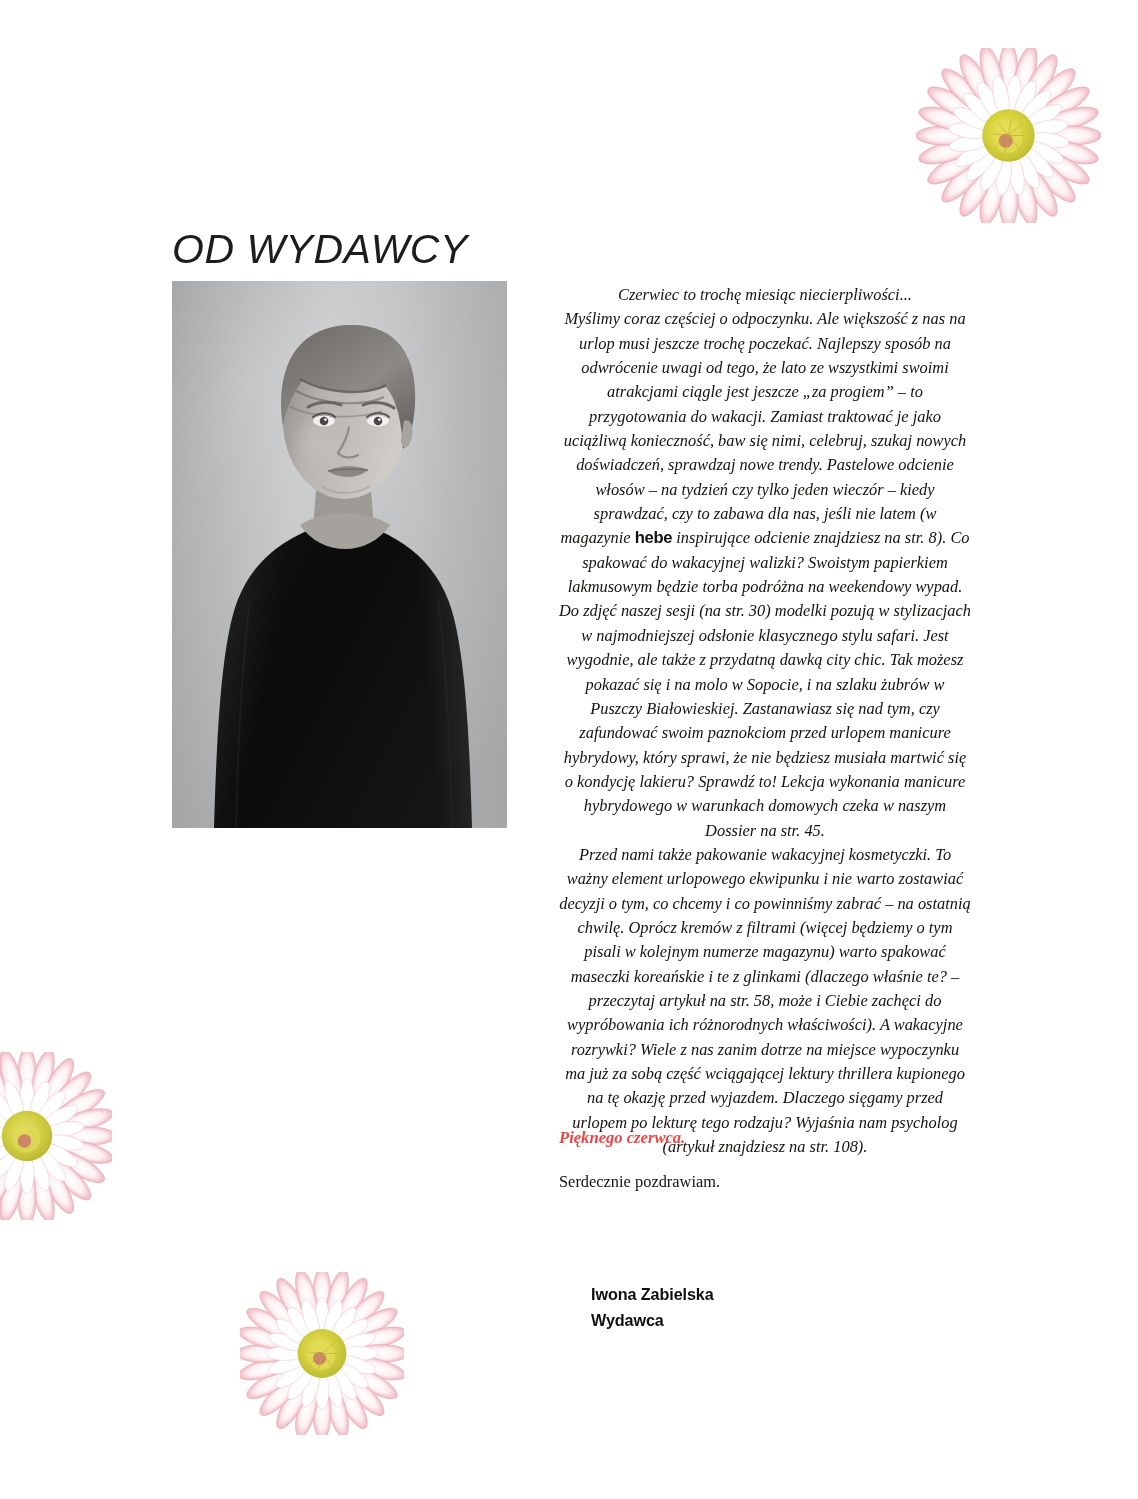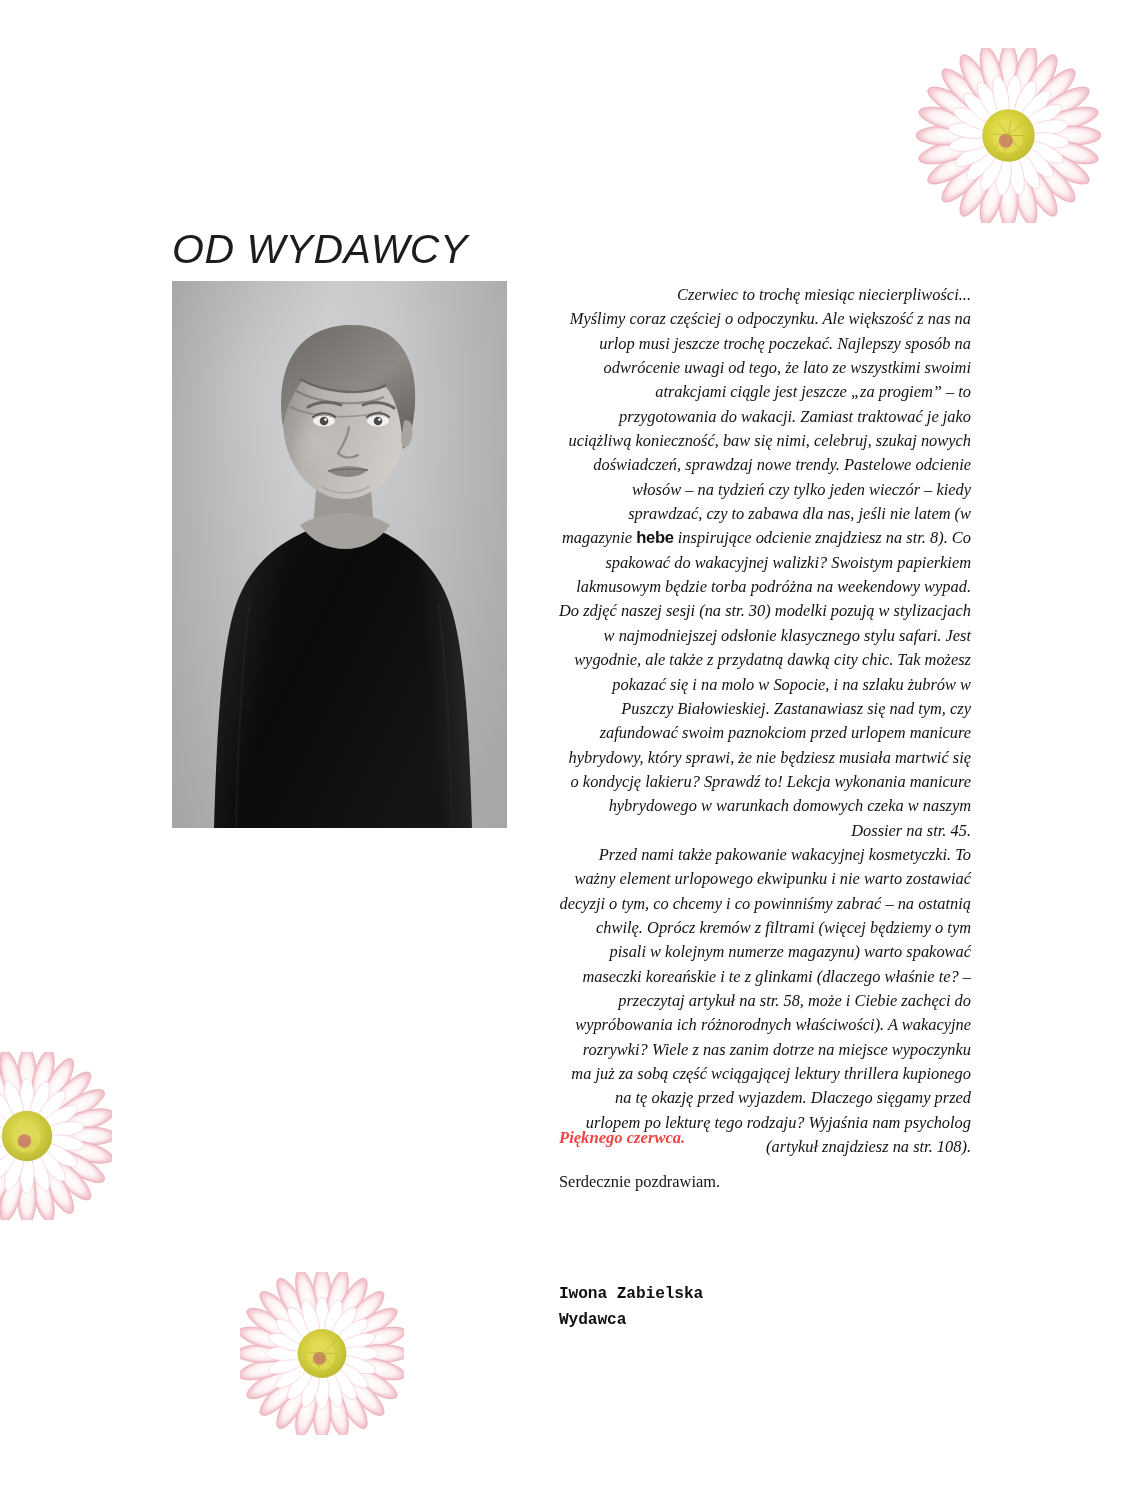--- a/index.html
+++ b/index.html
@@ -59,21 +59,21 @@
   
   .article {
     position: absolute;
     left: 559px;
     top: 283px;
     width: 412px;
     font-size: 16.4px;
     line-height: 24.35px;
     font-style: italic;
     color: #14110f;
-    text-align: right;
+    text-align: center;
   }
   .article p { margin: 0; }
 
   .brand-inline {
     font-family: "Liberation Sans", "DejaVu Sans", sans-serif;
     font-style: normal;
     font-weight: bold;
     font-size: 16.6px;
     letter-spacing: -0.3px;
   }
@@ -92,23 +92,23 @@
     position: absolute;
     left: 559px;
     top: 1172px;
     font-size: 16.4px;
     color: #14110f;
   }
 
   
   .signature {
     position: absolute;
-    left: 559px;
+    left: 591px;
     top: 1281px;
-    font-family: Liberation Mono, monospace;
+    font-family: Liberation Sans, sans-serif;
     font-weight: bold;
     font-size: 16.2px;
     line-height: 26px;
     color: #100f0e;
     letter-spacing: -0.1px;
   }
 
   
   .flower { position: absolute; }
   .flower svg { display: block; width: 100%; height: 100%; }

